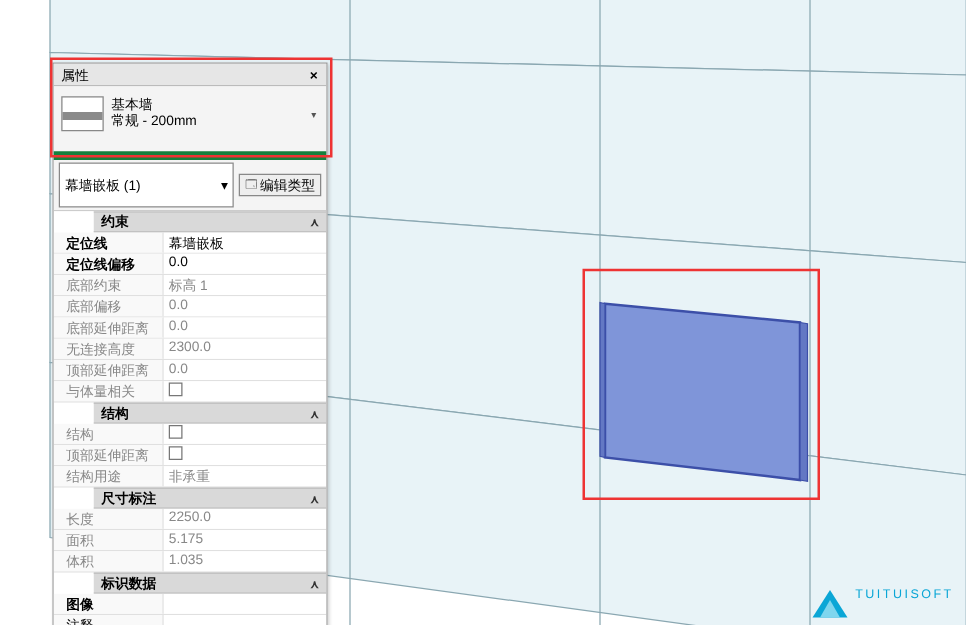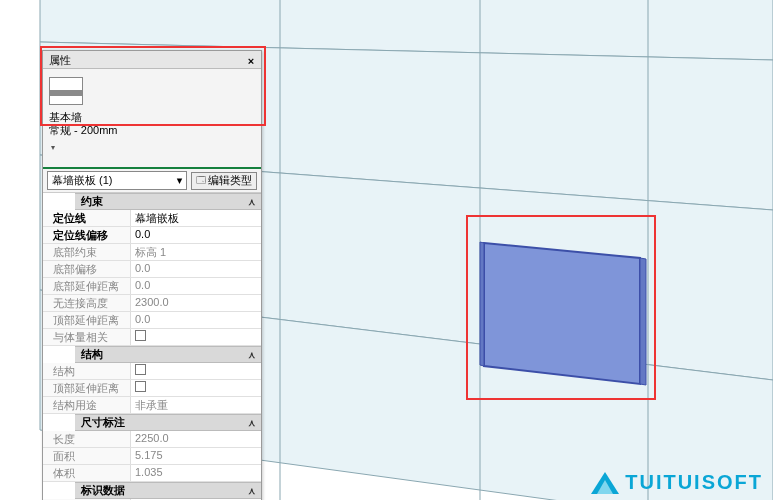--- a/index.html
+++ b/index.html
@@ -46,26 +46,25 @@
   }
   .palette-title .close {
     width: 14px; height: 14px;
     display: flex; align-items:center; justify-content:center;
     cursor: pointer;
     font-size: 11px;
     font-weight: bold;
   }
   .type-sel {
     display: flex;
-    align-items: flex-start;
+    align-items: center;
     padding: 8px 6px 16px 6px;
     background: #f4f4f4;
-    border-bottom: 2px solid #15803d;
+    border-bottom: 7px solid #15803d;
     gap: 6px;
-    flex-direction: column;
   }
   .type-thumb {
     width: 34px; height: 28px;
     background: linear-gradient(#fff 0 45%, #8a8a8a 45% 70%, #fff 70%);
     border: 1px solid #888;
   }
   .type-txt { flex: 1; line-height: 13px; }
   .type-caret {
     width: 8px; height: 8px;
     display:flex;align-items:center;justify-content:center;
@@ -75,21 +74,21 @@
     display: flex;
     align-items: center;
     padding: 2px 4px;
     gap: 4px;
     background: #f4f4f4;
     border-bottom: 1px solid #ccc;
   }
   .instance-sel {
     flex: 1;
     display:flex;align-items:center;justify-content:space-between;
-    background:#fff;border:1px solid #888;height:19px;padding:0 4px;
+    background:#fff;border:1px solid #888;height:36px;padding:0 4px;
   }
   .edit-type-btn {
     display:flex;align-items:center;gap:2px;
     height:18px;padding:0 4px;
     background:#eee;border:1px solid #888;
     cursor:pointer;
   }
   .props {
     max-height: 900px;
     overflow-y: auto;
@@ -129,23 +128,23 @@
   }
   .pval.dim{color:#888;}
   .chk{width:11px;height:11px;border:1px solid #777;background:#fff;display:inline-block;}
   
   .redbox{position:absolute;border:2px solid #e33;pointer-events:none;}
   .rb1{left:40px;top:46px;width:226px;height:80px;}
   .rb2{left:466px;top:215px;width:190px;height:185px;}
   
   .watermark{
     position:absolute;right:10px;bottom:6px;
-    display:flex;align-items:flex-end;gap:6px;
-    color:#0aa6d6;font-weight:bold;letter-spacing:2px;
-    font-size:20px;
+    display:flex;align-items:flex-start;gap:6px;
+    color:#0aa6d6;font-weight:normal;letter-spacing:2px;
+    font-size:10px;
   }
   .wm-logo{width:28px;height:24px;position:relative;}
   .wm-logo::before{
     content:"";position:absolute;left:0;bottom:0;
     border-left:14px solid transparent;border-right:14px solid transparent;
     border-bottom:22px solid #0aa6d6;
   }
   .wm-logo::after{
     content:"";position:absolute;left:6px;bottom:0;
     border-left:8px solid transparent;border-right:8px solid transparent;

